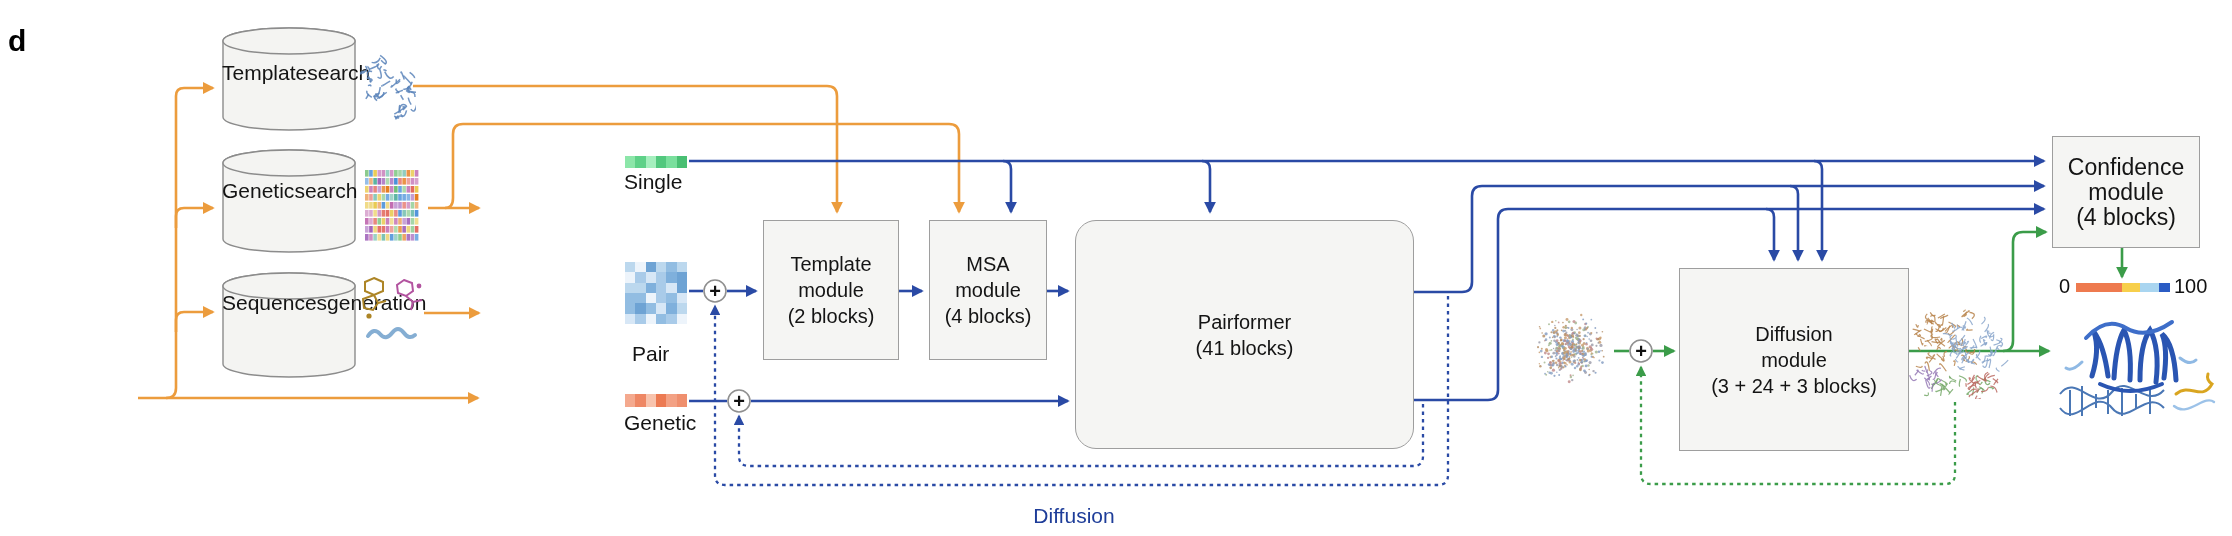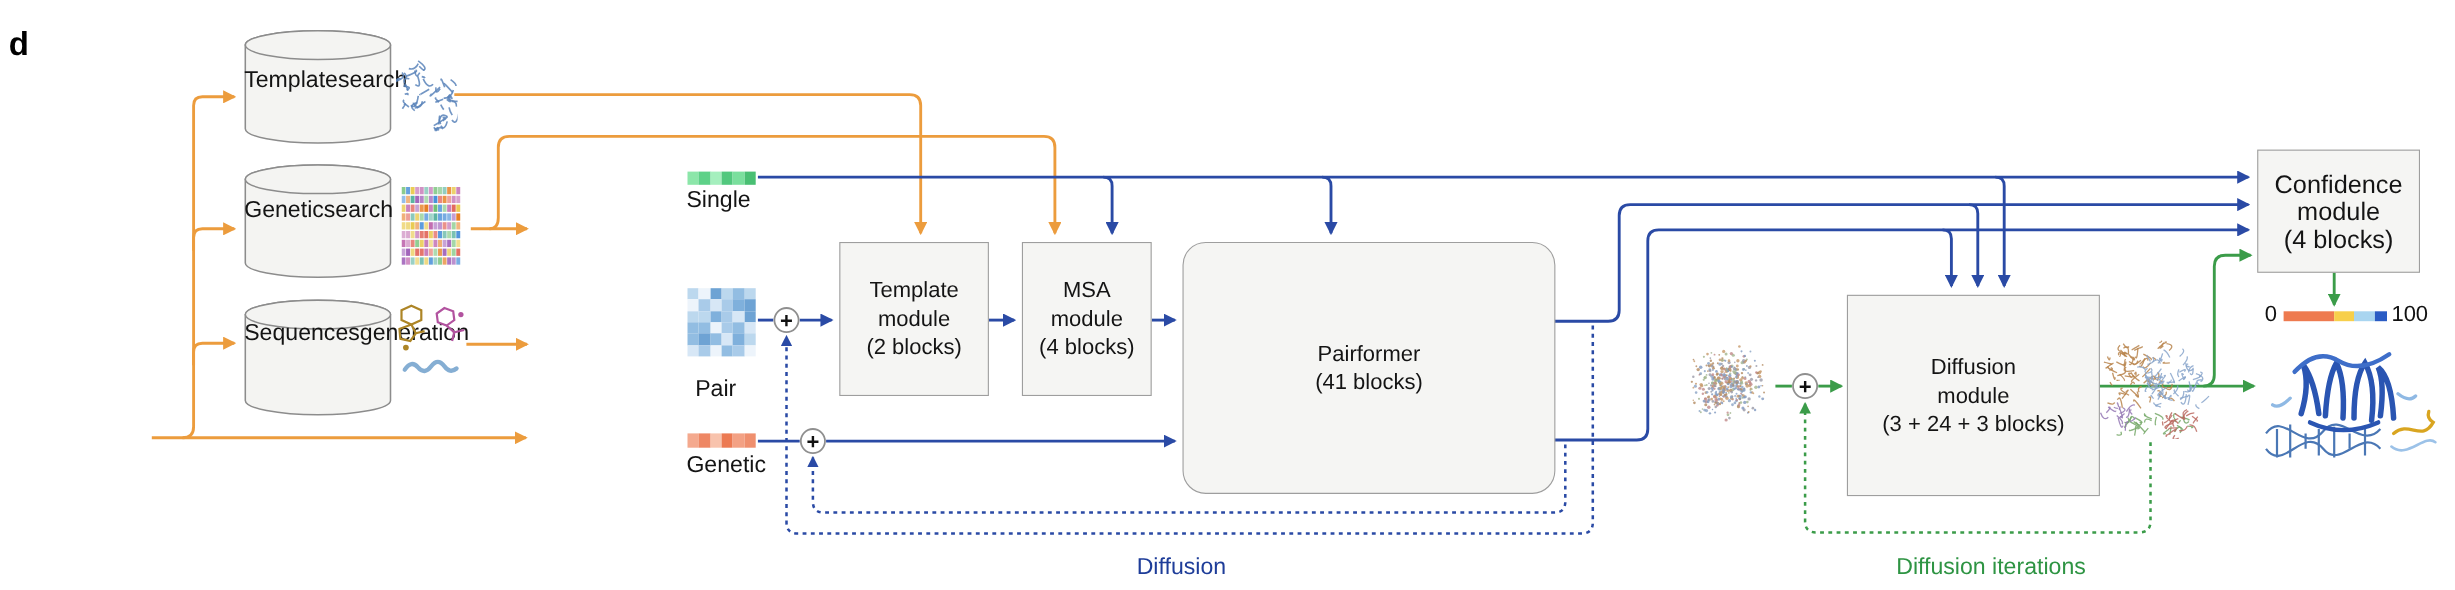--- a/index.html
+++ b/index.html
@@ -208,21 +208,20 @@
       <div style="flex: 1 1 0%; background: rgb(244, 169, 142);"></div>
       <div style="flex: 1 1 0%; background: rgb(238, 135, 100);"></div>
       <div style="flex: 1 1 0%; background: rgb(248, 195, 173);"></div>
       <div style="flex: 1 1 0%; background: rgb(236, 122, 82);"></div>
       <div style="flex: 1 1 0%; background: rgb(243, 161, 132);"></div>
       <div style="flex: 1 1 0%; background: rgb(239, 143, 110);"></div>
     </div>
   <div class="rep-label" style="left:624px; top:411px;">Genetic</div>
 
   <div class="loop-label blue" style="left:1013px; top:504px; width:122px;">Diffusion</div>
-  <div class="loop-label green" style="left:1700px; top:504px; width:220px;">Diffusion iterations</div>
 
   <div class="scale-num" style="left:2052px; top:275px; width:18px; text-align:right;">0</div>
   <div class="bar" style="left:2076px; top:283px; width:94px; height:9px;" id="confidence-scale-bar">
       <div style="width: 46px; background: rgb(238, 122, 79);"></div>
       <div style="width: 18px; background: rgb(247, 207, 75);"></div>
       <div style="width: 19px; background: rgb(169, 213, 240);"></div>
       <div style="width: 11px; background: rgb(43, 92, 196);"></div>
     </div>
   <div class="scale-num" style="left:2174px; top:275px;">100</div>
 

